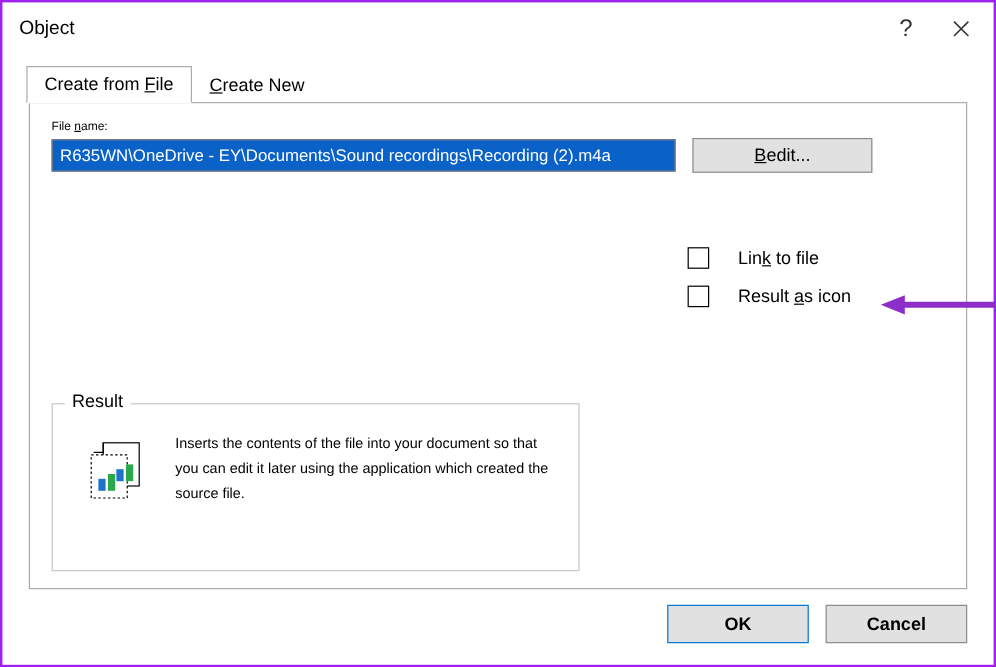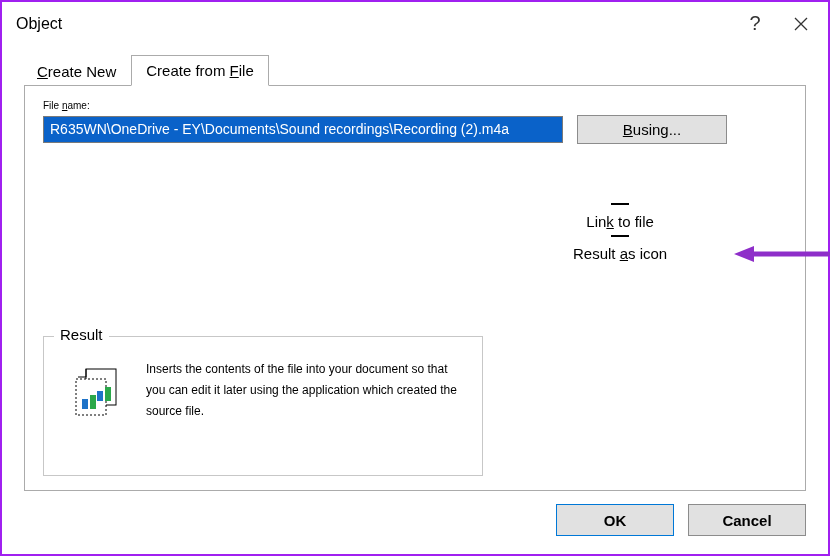--- a/index.html
+++ b/index.html
@@ -14,21 +14,21 @@
     .tabs { display:flex; align-items:flex-end; height:30px; margin-left:-2px; }
     .tab { height:28px; padding:0 14px; display:flex; align-items:center; font-size:15px; color:#000; border:1px solid transparent; position:relative; }
     .tab.inactive { background:transparent; }
     .tab.active { background:#fff; border:1px solid #ababab; border-bottom:1px solid #fff; height:31px; margin-bottom:-1px; z-index:2; }
     .panel { border:1px solid #ababab; position:relative; height:406px; background:#fff; padding:14px 18px 14px 18px; }
     .fld-label { font-size:10px; color:#000; margin-top:0; }
     .row1 { display:flex; align-items:center; gap:14px; margin-top:4px; }
     .path-input { flex:0 0 520px; height:27px; border:1px solid #7a7a7a; background:#0a62c9; color:#fff; font-size:14px; padding:0 6px; line-height:25px; overflow:hidden; white-space:nowrap; }
     .browse-btn { width:150px; height:29px; border:1px solid #8c8c8c; background:#e1e1e1; font-size:15px; color:#000; display:flex; align-items:center; justify-content:center; cursor:default; }
     .checks { position:absolute; left:548px; top:117px; }
-    .chk { display:flex; align-items:center; gap:8px; font-size:15px; color:#000; height:24px; margin-bottom:8px;flex-direction:column; }
+    .chk { display:flex; align-items:center; gap:24px; font-size:15px; color:#000; height:24px; margin-bottom:8px; }
     .chk-box { width:18px; height:18px; border:1px solid #000; background:#fff; }
     .arrow { position:absolute; left:707px; top:158px; width:100px; height:20px; }
     .u { text-decoration:underline; }
     .result-group { position:absolute; left:18px; bottom:14px; width:440px; height:140px; border:1px solid #c7c7c7; background:#fff; padding:22px 16px 12px 16px; display:flex; gap:16px; }
     .result-legend { position:absolute; top:-11px; left:10px; background:#fff; padding:0 6px; font-size:15px; color:#000; }
     .result-icon { width:60px; height:60px; flex:0 0 60px; margin-top:6px; margin-left:10px; }
     .result-text { font-size:12px; line-height:21px; color:#000; }
     .buttons { position:absolute; right:20px; bottom:16px; display:flex; gap:14px; }
     .btn { width:118px; height:32px; border:1px solid #8c8c8c; background:#e1e1e1; font-size:15px; color:#000; display:flex; align-items:center; justify-content:center;font-weight:bold; }
     .btn.primary { border:1px solid #0078d7; }
@@ -47,36 +47,36 @@
     </div>
     <div class="tb-btn">
       <svg width="14" height="14" viewBox="0 0 14 14">
           <path d="M1 1 L13 13 M13 1 L1 13" stroke="#333" stroke-width="1.3"></path>
         </svg>
     </div>
   </div>
 
   <div class="client">
     <div class="tabs">
+      <div class="tab active">
+        <span><span>Create from </span><span class="u">F</span><span>ile</span></span>
+      </div>
       <div class="tab inactive">
         <span><span></span><span class="u">C</span><span>reate New</span></span>
-      </div>
-      <div class="tab active">
-        <span><span>Create from </span><span class="u">F</span><span>ile</span></span>
       </div>
     </div>
 
     <div class="panel">
       <div class="fld-label">
         <span>File </span><span class="u">n</span><span>ame:</span>
       </div>
       <div class="row1">
         <div class="path-input">R635WN\OneDrive - EY\Documents\Sound recordings\Recording (2).m4a</div>
         <div class="browse-btn">
-          <span><span class="u">B</span><span>using...</span></span>
+          <span><span class="u">B</span><span>edit...</span></span>
         </div>
       </div>
 
       <div class="checks">
         <div class="chk">
           <span class="chk-box"></span>
           <span><span>Lin</span><span class="u">k</span><span> to file</span></span>
         </div>
         <div class="chk">
           <span class="chk-box"></span>

